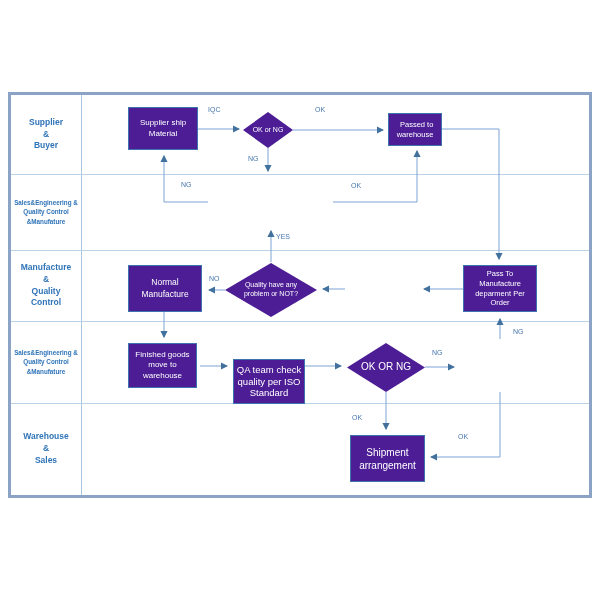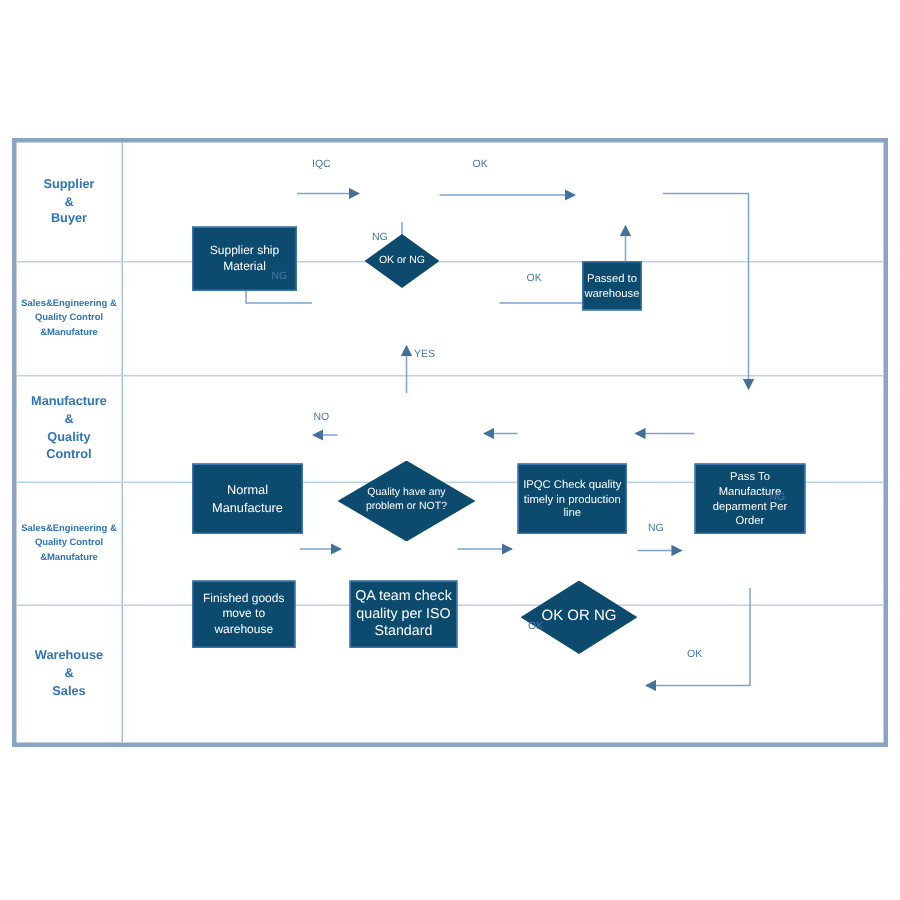--- a/index.html
+++ b/index.html
@@ -15,21 +15,21 @@
   .vline{position:absolute;width:1px;background:#a8c5e0;}
   .hline{position:absolute;height:1px;background:#b9d2e8;}
   .lane-label{
     position:absolute;left:11px;width:70px;display:flex;align-items:center;justify-content:center;
     text-align:center;color:#2f74b8;font-weight:bold;white-space:pre-line;line-height:1.4;
   }
   .lane-big{font-size:8.5px;}
   .lane-small{font-size:6.3px;line-height:1.5;}
   .node{
     position:absolute;display:flex;align-items:center;justify-content:center;text-align:center;
-    background:#0c4a6e;color:#ffffff;white-space:pre-line;line-height:1.3;box-sizing:border-box;margin-top:44px;
+    background:#4c1d95;color:#ffffff;white-space:pre-line;line-height:1.3;box-sizing:border-box;
   }
   .box{border:1px solid #3d74ae;}
   .diamond{clip-path:polygon(50% 0,100% 50%,50% 100%,0 50%);line-height:1.25;}
   .edge-label{
     position:absolute;font-size:7px;color:#4576ad;white-space:nowrap;
   }
   svg.wires{position:absolute;left:0;top:0;pointer-events:none;}
 </style>
 </head>
 <body>
@@ -83,36 +83,35 @@
       <path d="M305,366 H341"></path>
       <path d="M425,367 H454"></path>
       <path d="M500,339 V319"></path>
       <path d="M386,392 V429"></path>
       <path d="M500,392 V457 H431"></path>
     </g>
   </svg>
 
   <div class="node box" style="left:128px;top:107px;width:70px;height:43px;font-size:8px;">Supplier ship
 Material</div>
-  <div class="node box" style="left:388px;top:130px;width:40px;height:33px;font-size:7.5px;">Passed to
+  <div class="node box" style="left:388px;top:113px;width:54px;height:33px;font-size:7.5px;text-align:right;">Passed to
 warehouse</div>
   <div class="node box" style="left:128px;top:265px;width:74px;height:47px;font-size:8.5px;">Normal Manufacture</div>
-  <div class="node box" style="left:345px;top:265px;width:73px;height:47px;font-size:7.5px;">IPQC Check quality
-timely in production
-line</div>
   <div class="node box" style="left:463px;top:265px;width:74px;height:47px;font-size:7.5px;">Pass To
 Manufacture
 deparment Per
 Order</div>
   <div class="node box" style="left:128px;top:343px;width:69px;height:45px;font-size:8px;">Finished goods
 move to
 warehouse</div>
-  <div class="node box" style="left:233px;top:343px;width:72px;height:45px;font-size:9.5px;line-height:1.25;">QA team check
+  <div class="node box" style="left:233px;top:359px;width:72px;height:45px;font-size:9.5px;line-height:1.25;">QA team check
 quality per ISO
 Standard</div>
+  <div class="node box" style="left:350px;top:435px;width:75px;height:47px;font-size:10px;">Shipment
+arrangement</div>
 
   <div class="node diamond" style="left:243px;top:112px;width:50px;height:36px;font-size:7px;">OK or NG</div>
   <div class="node diamond" style="left:225px;top:263px;width:92px;height:54px;font-size:7px;">Quality have any
 problem or NOT?</div>
   <div class="node diamond" style="left:347px;top:343px;width:78px;height:49px;font-size:10px;">OK OR NG</div>
 
   <span class="edge-label" style="left:208px;top:106px;">IQC</span>
   <span class="edge-label" style="left:315px;top:106px;">OK</span>
   <span class="edge-label" style="left:248px;top:155px;">NG</span>
   <span class="edge-label" style="left:181px;top:181px;">NG</span>

